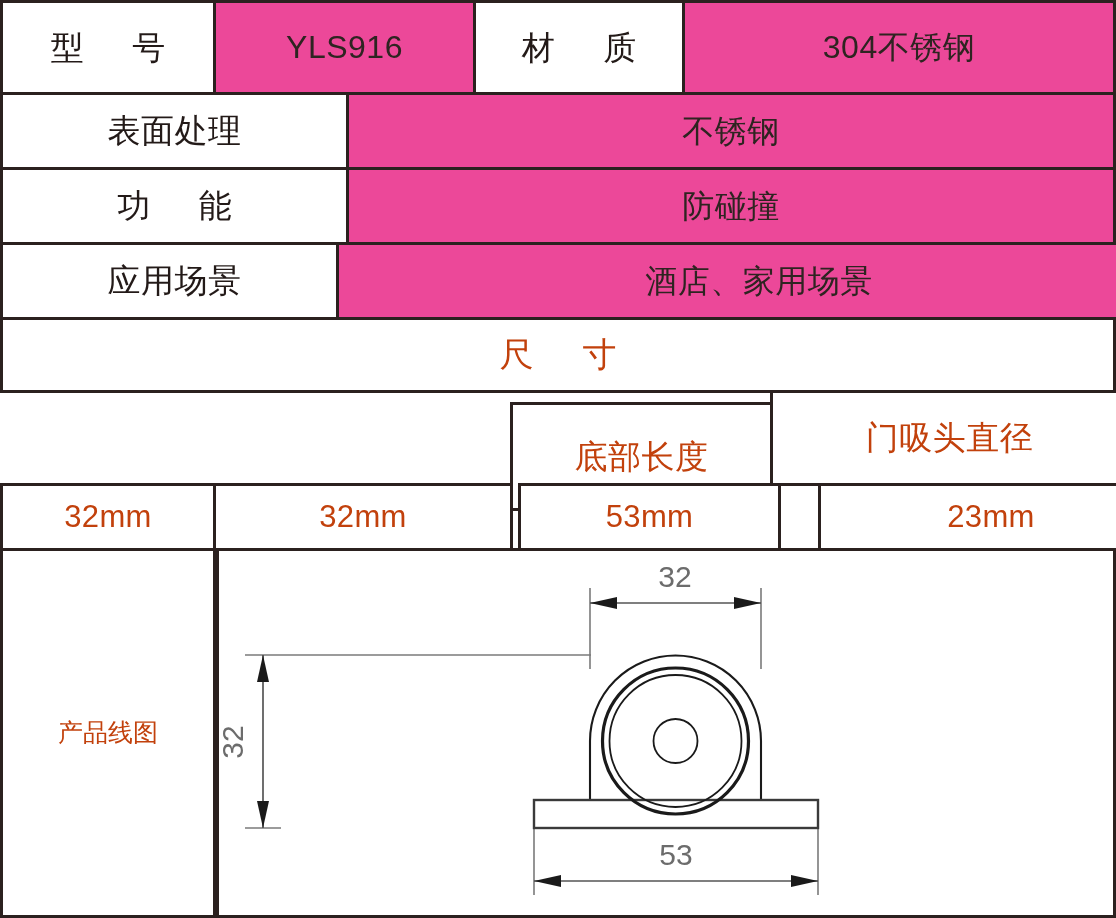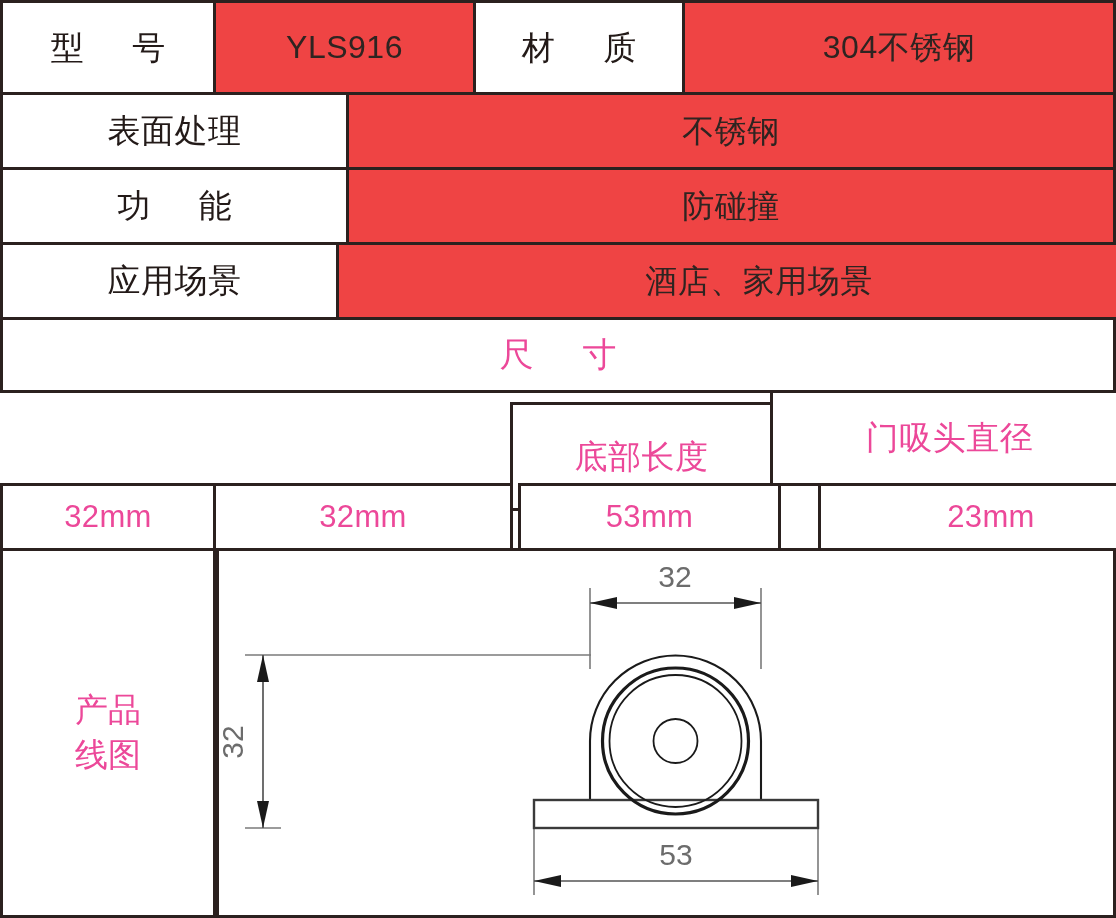--- a/index.html
+++ b/index.html
@@ -29,27 +29,27 @@
     line-height: 1.15;
     white-space: pre;
   }
   .cell-white {
     background: #ffffff;
     color: #231a18;
     border: 3px solid #2b211f;
     text-align: center;
   }
   .cell-dark {
-    background: #ef4444;
+    background: #ec4899;
     color: #2e2421;
     border: 3px solid #2b211f;
   }
   .cell-plain {
     background: #ffffff;
-    color: #ec4899;
+    color: #c2410c;
     border: 3px solid #2b211f;
   }
 
   .t-cn {
     font-size: 33px;
     letter-spacing: 0.5px;
   }
   .t-cn-sp {
     font-size: 33px;
     letter-spacing: 10px;
@@ -62,22 +62,21 @@
   .t-big {
     font-size: 34px;
     letter-spacing: 10px;
     text-indent: 10px;
   }
   .t-num {
     font-size: 31px;
     letter-spacing: 0.3px;
   }
   .t-stack {
-    flex-direction: column;
-    font-size: 33px;
+    font-size: 25px;
     line-height: 1.35;
     align-items: center;
   }
 
   
   #drawing-cell {
     position: absolute;
     left: 216px;
     top: 548px;
     width: 900px;

